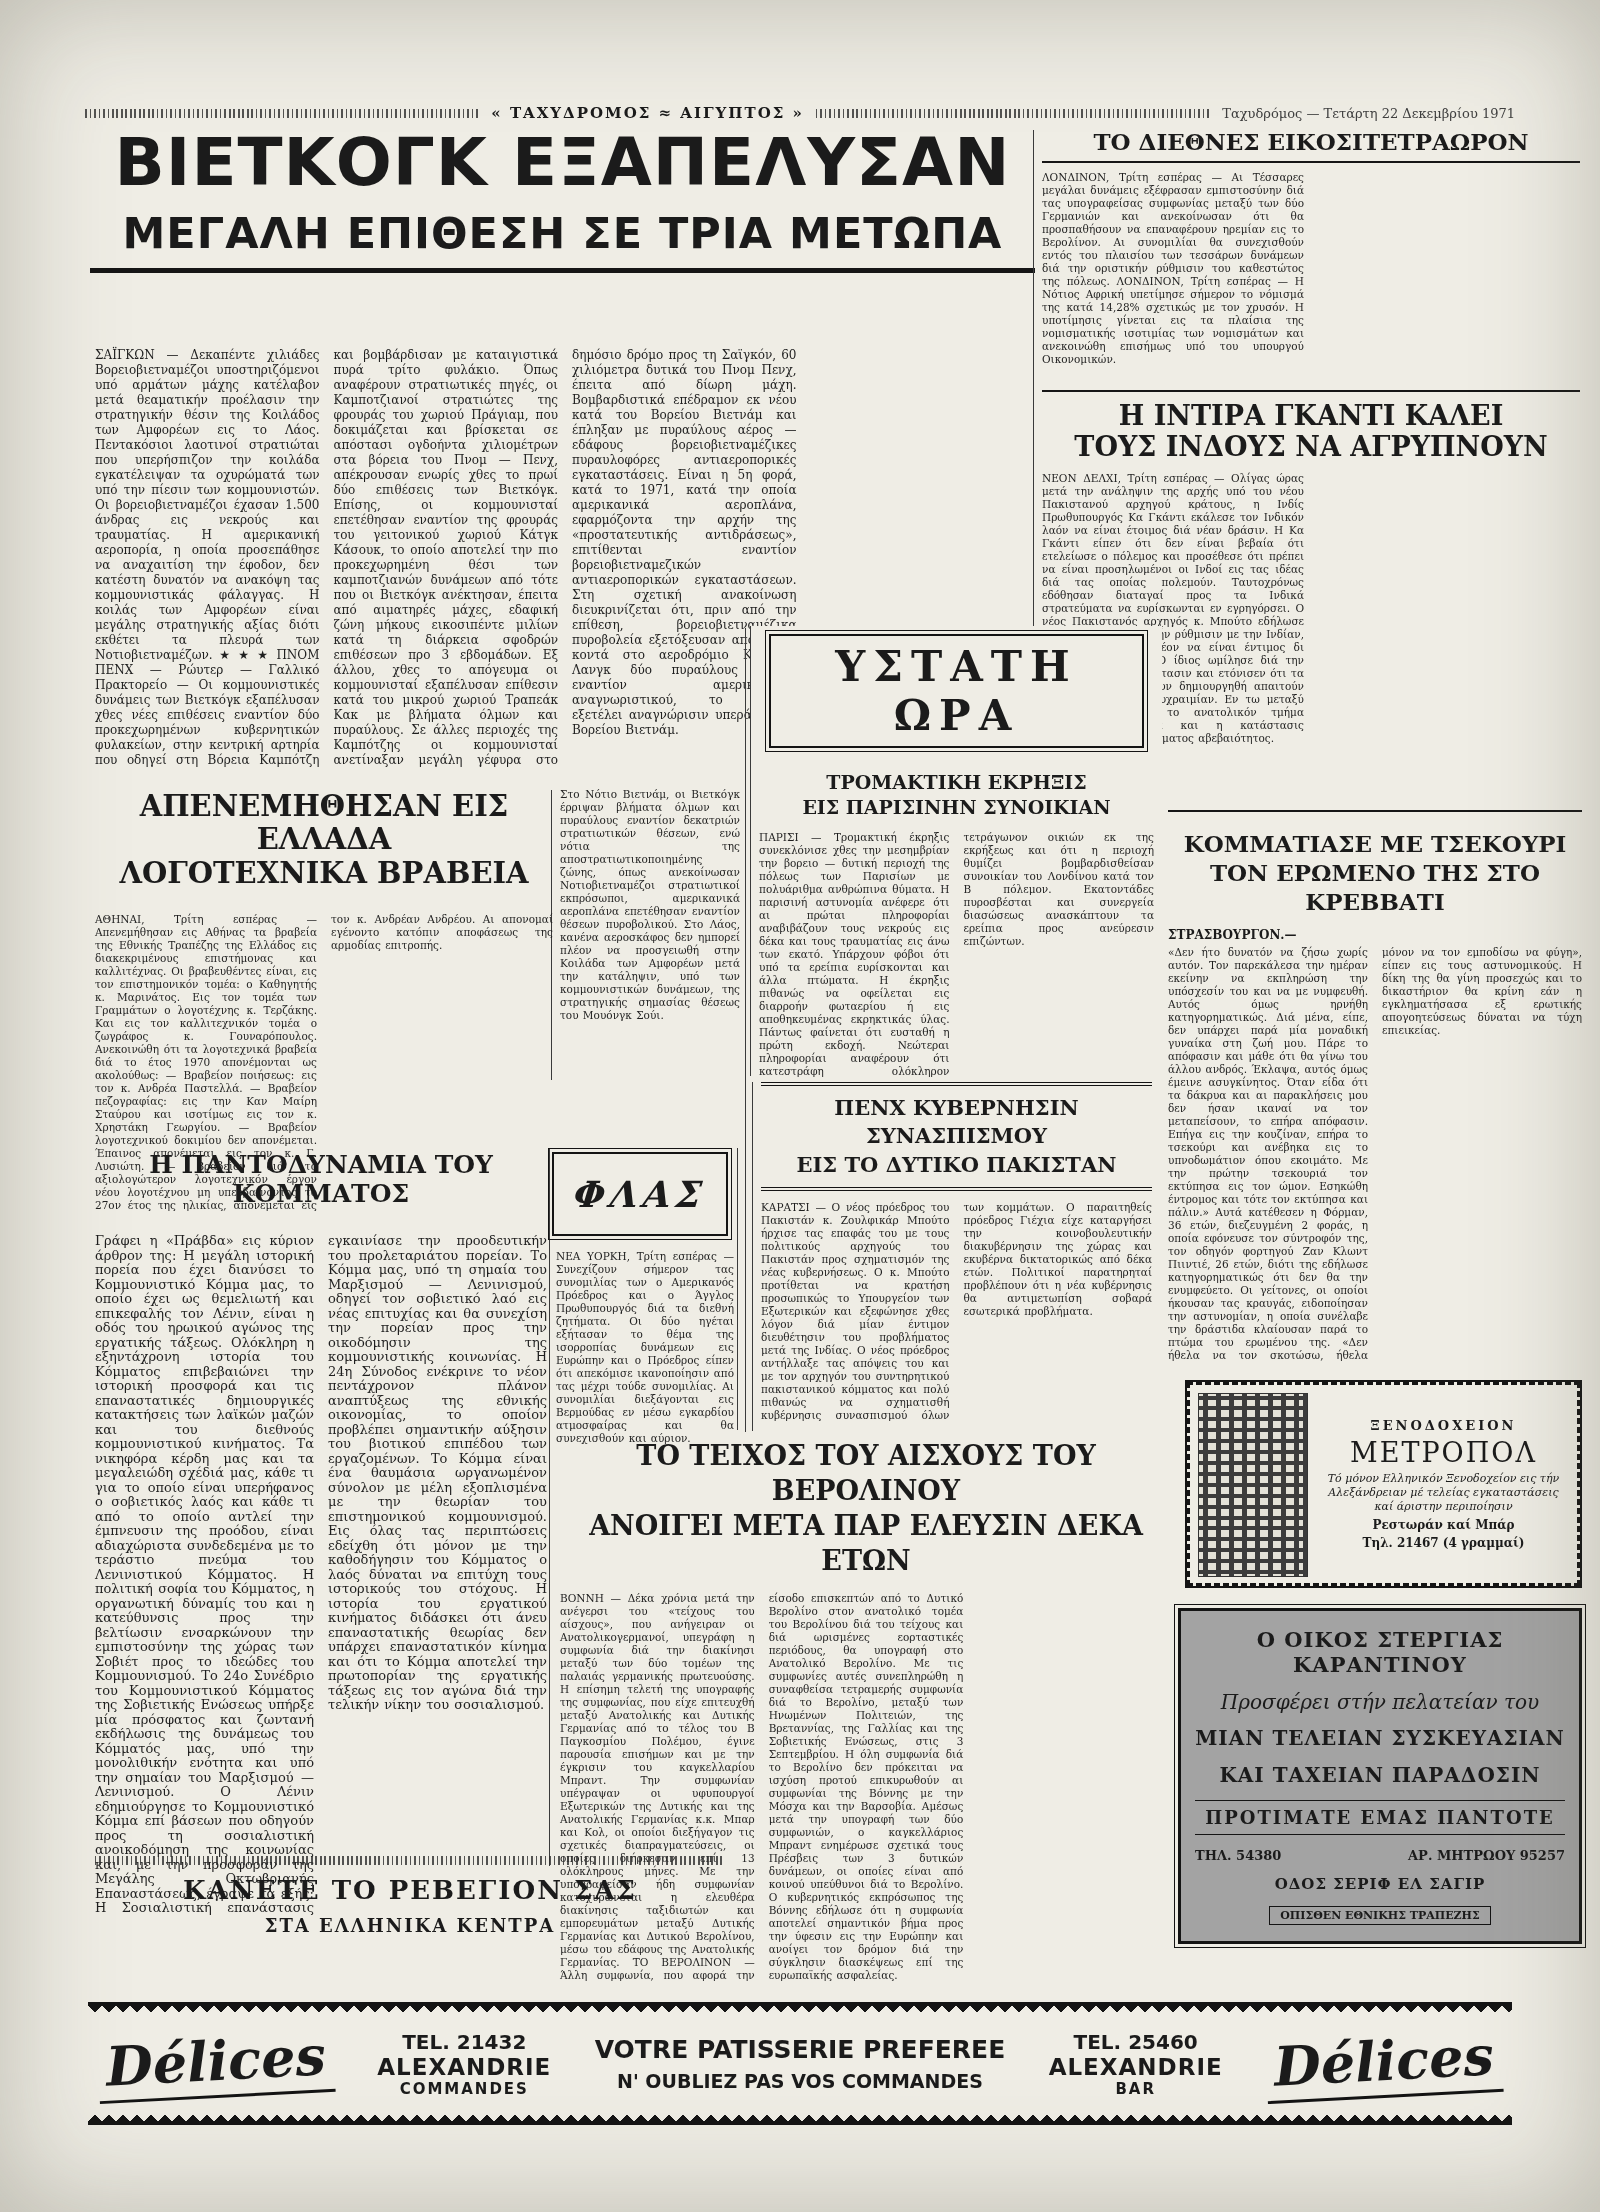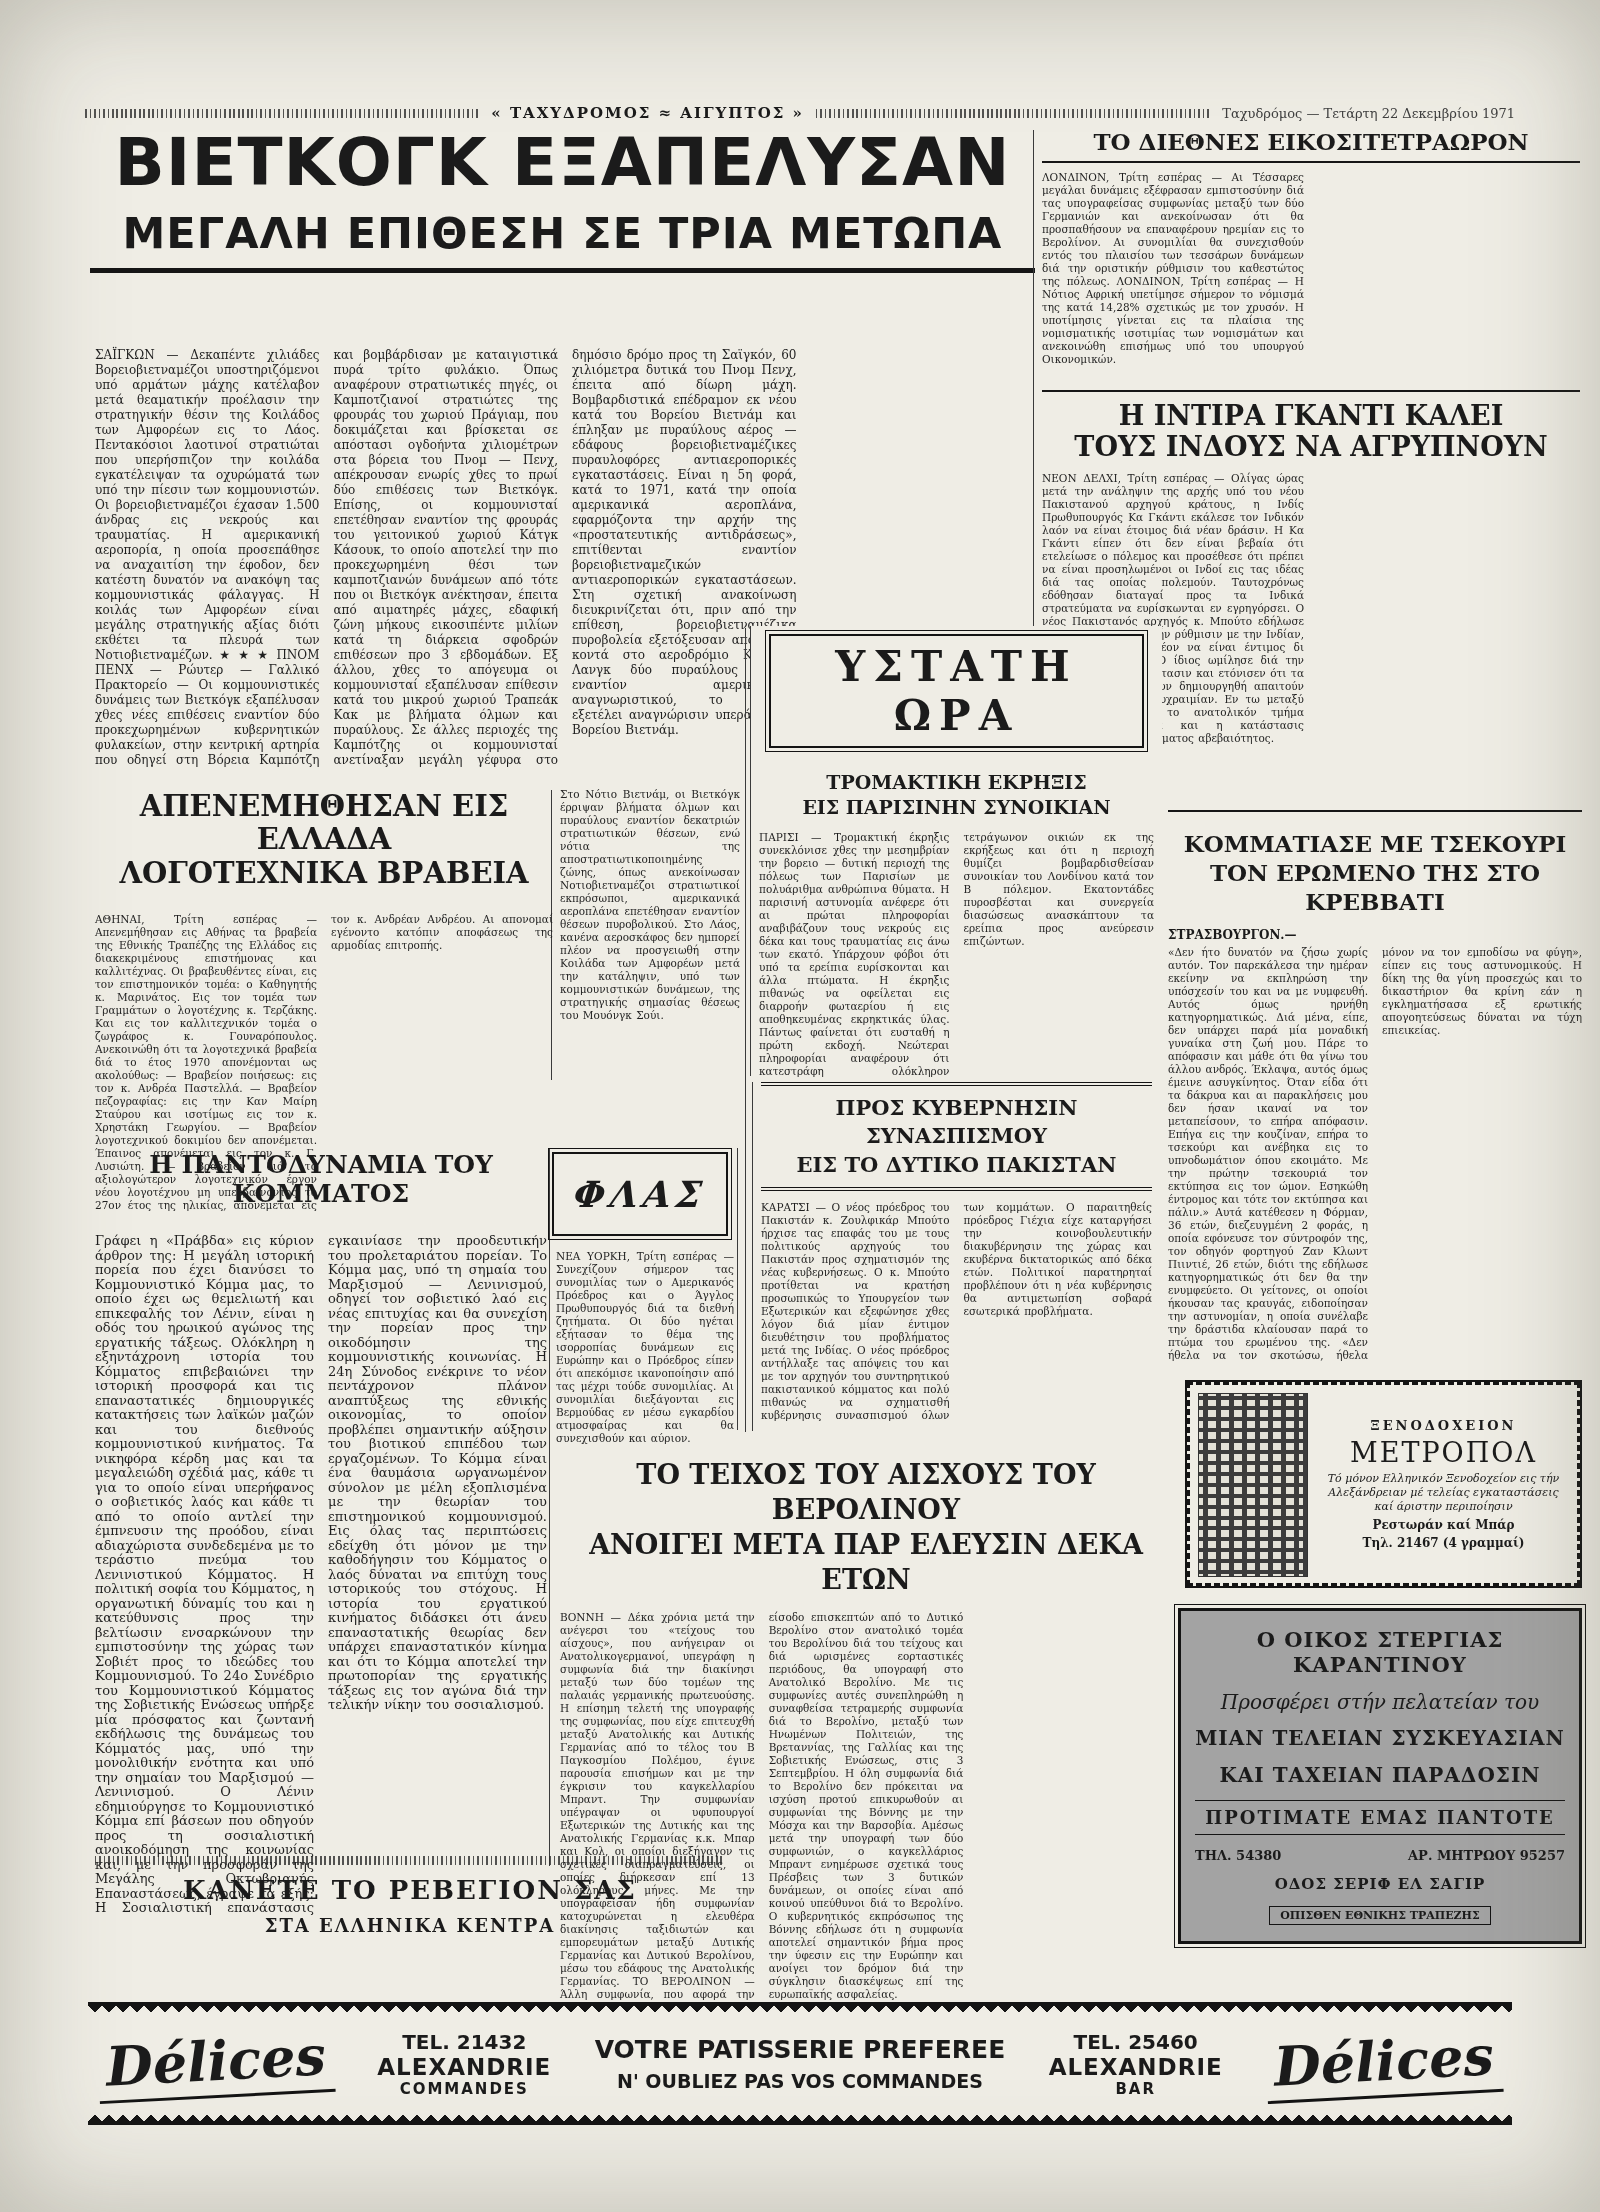--- a/index.html
+++ b/index.html
@@ -76,21 +76,21 @@
      outline:1px solid #141414;outline-offset:3px;display:flex;align-items:center;justify-content:center;}
   #flash-logo{font-size:36px;font-weight:bold;font-style:italic;letter-spacing:5px;transform:skewX(-6deg);}
   #flash-body{left:556px;top:1250px;width:178px;height:290px;}
   
   #pakistan{left:752px;top:1082px;width:408px;background:#efede5;
      border-left:1px solid #3a3a3a;padding:0 8px;box-sizing:border-box;}
   #pakistan .rulebox{border-top:4px double #141414;border-bottom:4px double #141414;
      padding:8px 0;text-align:center;font-weight:bold;font-size:21px;line-height:1.35;}
   #pakistan .bodytxt{height:230px;margin-top:10px;}
   
-  #berlin{left:560px;top:1438px;width:612px;margin-top:19px;}
+  #berlin{left:560px;top:1438px;width:612px;}
   #berlin .sec-title{font-size:27px;font-weight:bold;text-align:center;line-height:1.3;}
   #berlin .bodytxt{height:398px;margin-top:14px;}
   
   #revegion{left:95px;top:1856px;width:630px;}
   #revegion .tickstrip{margin-bottom:10px;}
   #revegion .line1{font-size:26px;font-weight:bold;text-align:center;letter-spacing:2px;}
   #revegion .line2{font-size:18px;font-weight:bold;text-align:center;letter-spacing:2px;margin-top:10px;}
   
   #metropol{left:1185px;top:1380px;width:397px;height:208px;box-sizing:border-box;
      border:2px solid #141414;background:#efede5;}
@@ -207,21 +207,21 @@
   <div class="bodytxt c2">Γράφει η «Πράβδα» εις κύριον άρθρον της: Η μεγάλη ιστορική πορεία που έχει διανύσει το Κομμουνιστικό Κόμμα μας, το οποίο έχει ως θεμελιωτή και επικεφαλής τον Λένιν, είναι η οδός του ηρωικού αγώνος της εργατικής τάξεως. Ολόκληρη η εξηντάχρονη ιστορία του Κόμματος επιβεβαιώνει την ιστορική προσφορά και τις επαναστατικές δημιουργικές κατακτήσεις των λαϊκών μαζών και του διεθνούς κομμουνιστικού κινήματος. Τα νικηφόρα κέρδη μας και τα μεγαλειώδη σχέδιά μας, κάθε τι για το οποίο είναι υπερήφανος ο σοβιετικός λαός και κάθε τι από το οποίο αντλεί την έμπνευσιν της προόδου, είναι αδιαχώριστα συνδεδεμένα με το τεράστιο πνεύμα του Λενινιστικού Κόμματος. Η πολιτική σοφία του Κόμματος, η οργανωτική δύναμίς του και η κατεύθυνσις προς την βελτίωσιν ενσαρκώνουν την εμπιστοσύνην της χώρας των Σοβιέτ προς το ιδεώδες του Κομμουνισμού. Το 24ο Συνέδριο του Κομμουνιστικού Κόμματος της Σοβιετικής Ενώσεως υπήρξε μία πρόσφατος και ζωντανή εκδήλωσις της δυνάμεως του Κόμματός μας, υπό την μονολιθικήν ενότητα και υπό την σημαίαν του Μαρξισμού — Λενινισμού. Ο Λένιν εδημιούργησε το Κομμουνιστικό Κόμμα επί βάσεων που οδηγούν προς τη σοσιαλιστική ανοικοδόμηση της κοινωνίας και, με την προσφοράν της Μεγάλης Οκτωβριανής Επαναστάσεως, έγραψε τα εξής: Η Σοσιαλιστική επανάστασις εγκαινίασε την προοδευτικήν του προλεταριάτου πορείαν. Το Κόμμα μας, υπό τη σημαία του Μαρξισμού — Λενινισμού, οδηγεί τον σοβιετικό λαό εις νέας επιτυχίας και θα συνεχίση την πορείαν προς την οικοδόμησιν της κομμουνιστικής κοινωνίας. Η 24η Σύνοδος ενέκρινε το νέον πεντάχρονον πλάνον αναπτύξεως της εθνικής οικονομίας, το οποίον προβλέπει σημαντικήν αύξησιν του βιοτικού επιπέδου των εργαζομένων. Το Κόμμα είναι ένα θαυμάσια ωργανωμένον σύνολον με μέλη εξοπλισμένα με την θεωρίαν του επιστημονικού κομμουνισμού. Εις όλας τας περιπτώσεις εδείχθη ότι μόνον με την καθοδήγησιν του Κόμματος ο λαός δύναται να επιτύχη τους ιστορικούς του στόχους. Η ιστορία του εργατικού κινήματος διδάσκει ότι άνευ επαναστατικής θεωρίας δεν υπάρχει επαναστατικόν κίνημα και ότι το Κόμμα αποτελεί την πρωτοπορίαν της εργατικής τάξεως εις τον αγώνα διά την τελικήν νίκην του σοσιαλισμού.</div>
 </div>
 
 <div id="flash-box" class="abs">
   <div id="flash-logo">ΦΛΑΣ</div>
 </div>
 <div id="flash-body" class="abs bodytxt small">ΝΕΑ ΥΟΡΚΗ, Τρίτη εσπέρας — Συνεχίζουν σήμερον τας συνομιλίας των ο Αμερικανός Πρόεδρος και ο Άγγλος Πρωθυπουργός διά τα διεθνή ζητήματα. Οι δύο ηγέται εξήτασαν το θέμα της ισορροπίας δυνάμεων εις Ευρώπην και ο Πρόεδρος είπεν ότι απεκόμισε ικανοποίησιν από τας μέχρι τούδε συνομιλίας. Αι συνομιλίαι διεξάγονται εις Βερμούδας εν μέσω εγκαρδίου ατμοσφαίρας και θα συνεχισθούν και αύριον.</div>
 
 <div id="pakistan" class="abs">
   <div class="rulebox">
-    <span>ΠΡΟΣ ΚΥΒΕΡΝΗΣΙΝ ΣΥΝΑΣΠΙΣΜΟΥ</span><br>
+    <span>ΠΕΝΧ ΚΥΒΕΡΝΗΣΙΝ ΣΥΝΑΣΠΙΣΜΟΥ</span><br>
     <span>ΕΙΣ ΤΟ ΔΥΤΙΚΟ ΠΑΚΙΣΤΑΝ</span>
   </div>
   <div class="bodytxt small c2">ΚΑΡΑΤΣΙ — Ο νέος πρόεδρος του Πακιστάν κ. Ζουλφικάρ Μπούτο ήρχισε τας επαφάς του με τους πολιτικούς αρχηγούς του Πακιστάν προς σχηματισμόν της νέας κυβερνήσεως. Ο κ. Μπούτο προτίθεται να κρατήση προσωπικώς το Υπουργείον των Εξωτερικών και εξεφώνησε χθες λόγον διά μίαν έντιμον διευθέτησιν του προβλήματος μετά της Ινδίας. Ο νέος πρόεδρος αντήλλαξε τας απόψεις του και με τον αρχηγόν του συντηρητικού πακιστανικού κόμματος και πολύ πιθανώς να σχηματισθή κυβέρνησις συνασπισμού όλων των κομμάτων. Ο παραιτηθείς πρόεδρος Γιέχια είχε καταργήσει την κοινοβουλευτικήν διακυβέρνησιν της χώρας και εκυβέρνα δικτατορικώς από δέκα ετών. Πολιτικοί παρατηρηταί προβλέπουν ότι η νέα κυβέρνησις θα αντιμετωπίση σοβαρά εσωτερικά προβλήματα.</div>
 </div>
 
 <div id="berlin" class="abs">
   <div class="sec-title">
     <span>ΤΟ ΤΕΙΧΟΣ ΤΟΥ ΑΙΣΧΟΥΣ ΤΟΥ ΒΕΡΟΛΙΝΟΥ</span><br>
     <span>ΑΝΟΙΓΕΙ ΜΕΤΑ ΠΑΡ ΕΛΕΥΣΙΝ ΔΕΚΑ ΕΤΩΝ</span>
   </div>

